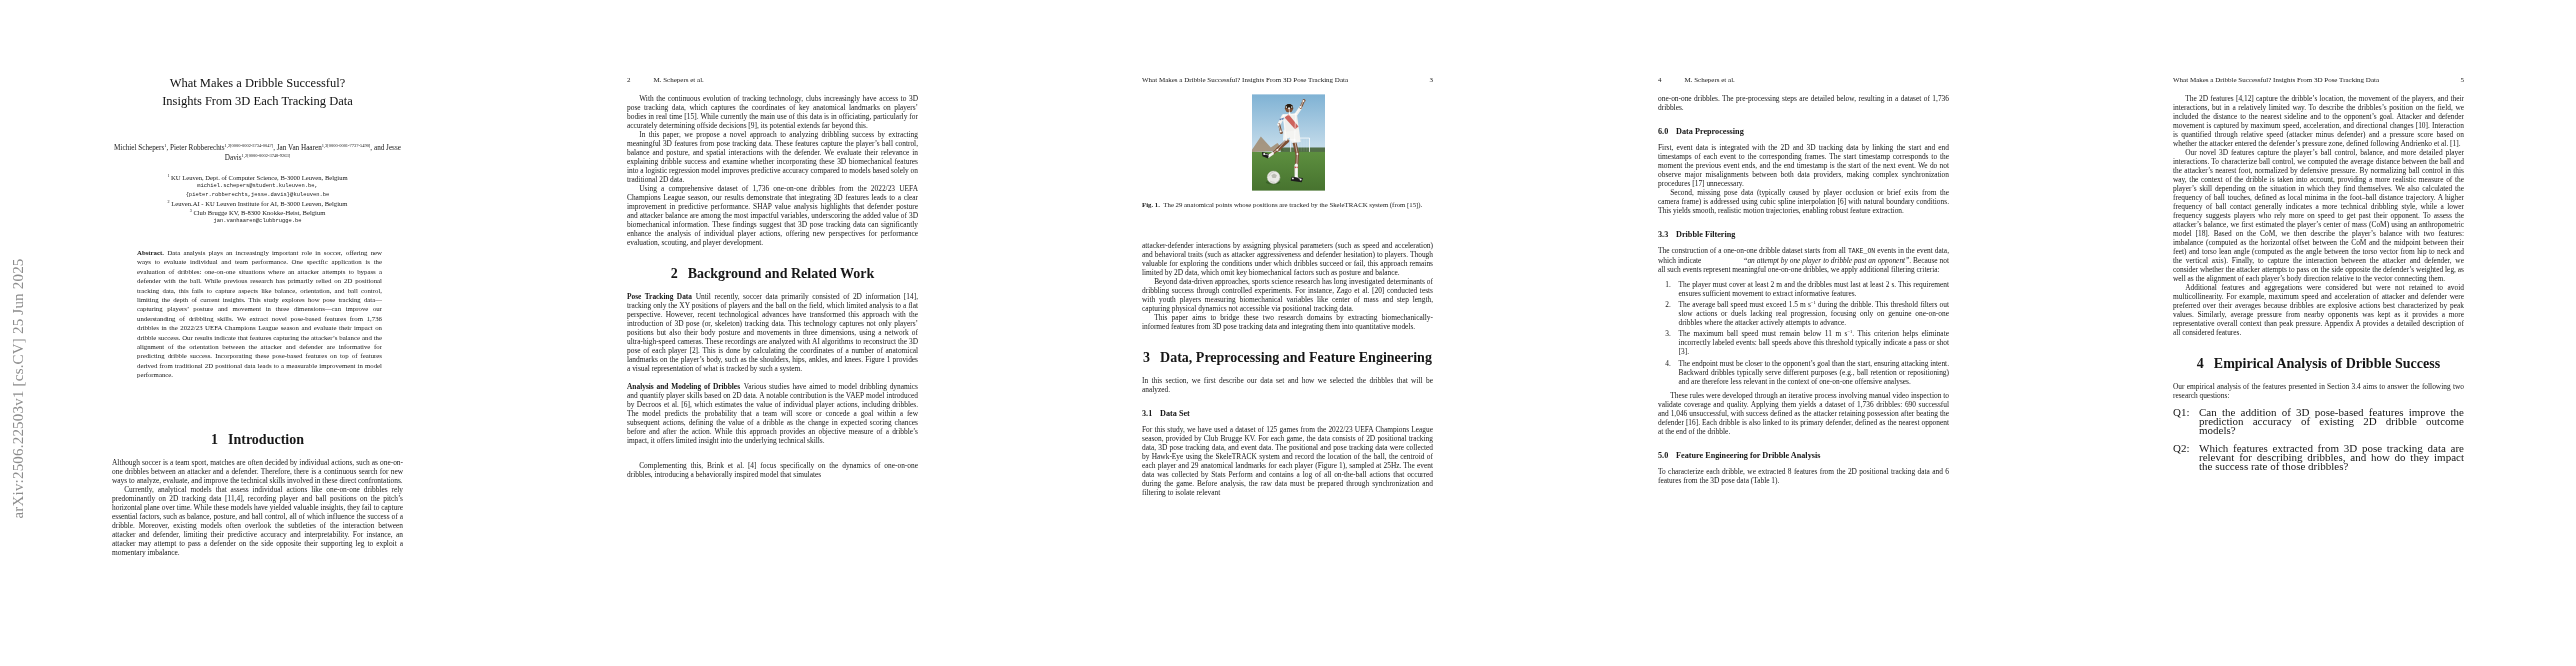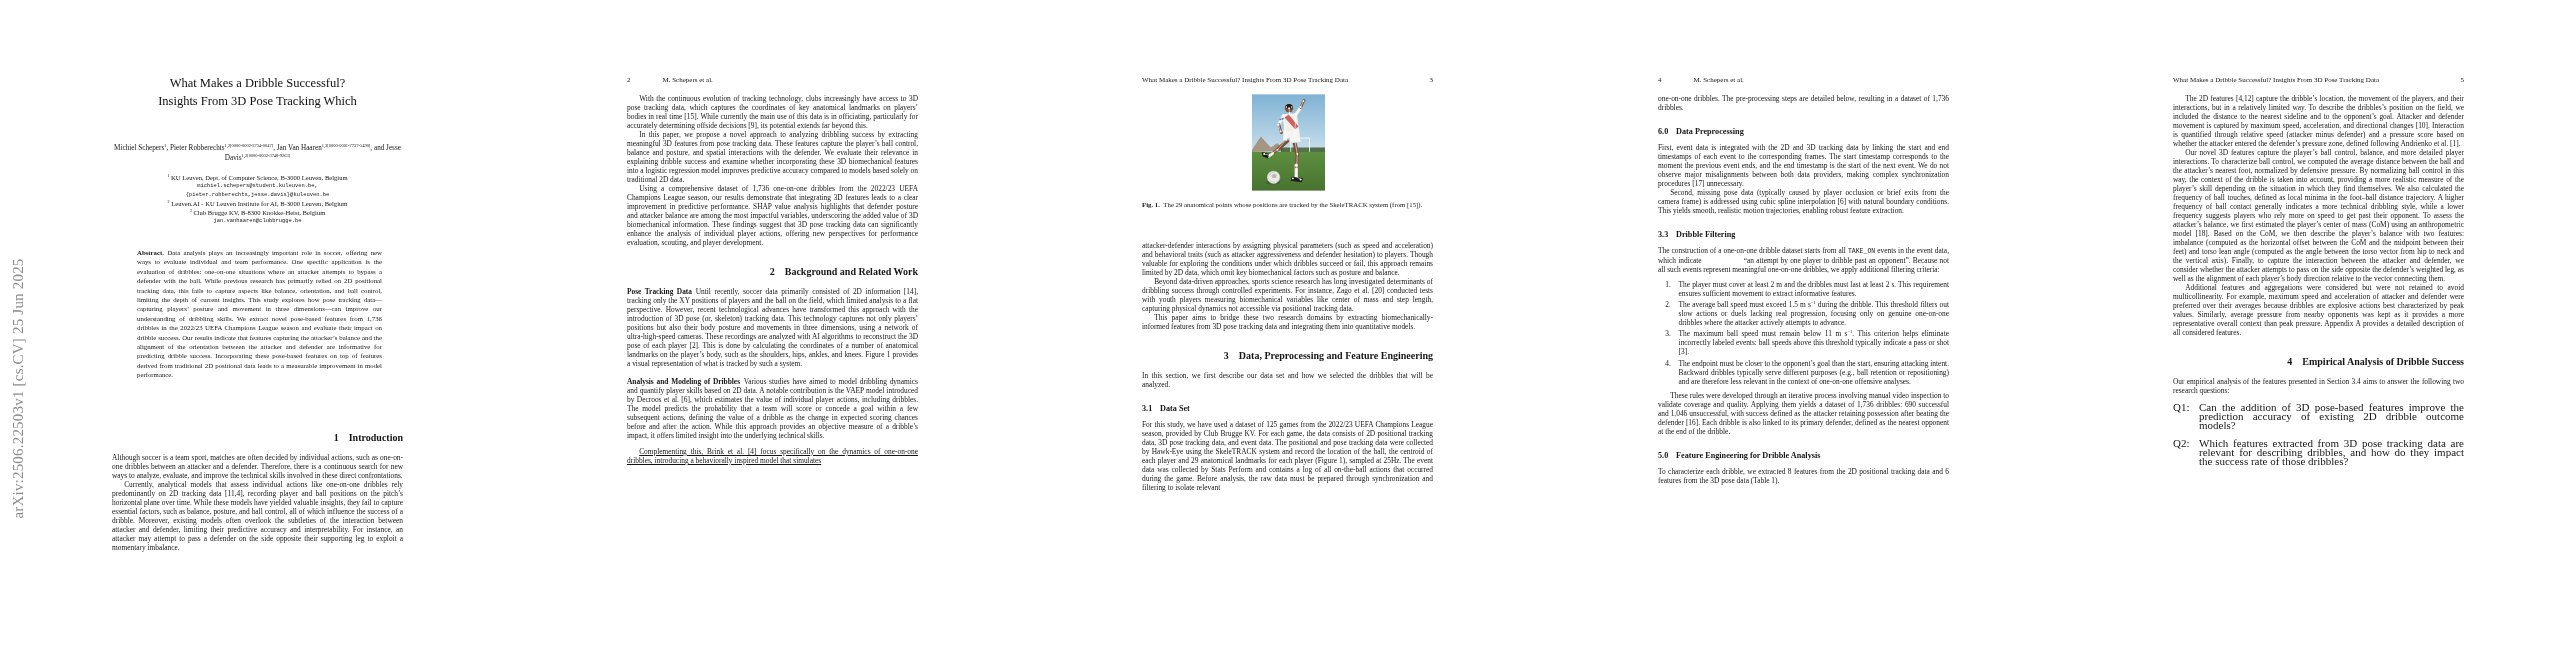--- a/index.html
+++ b/index.html
@@ -21,58 +21,58 @@
          font-size:12.5px;line-height:1.42;color:#101010;}
   .authors{position:absolute;left:101px;width:313px;top:143px;text-align:center;
            font-size:7.2px;line-height:1.45;}
   .affil{position:absolute;left:112px;width:291px;top:173px;text-align:center;
          font-size:6.6px;line-height:1.38;}
   .affil .line{margin:0;}
   .abs{position:absolute;left:137px;width:245px;top:248px;
        font-size:6.8px;line-height:9.4px;text-align:justify;}
 
   .runhead{position:absolute;left:112px;width:291px;top:76px;font-size:7px;}
-  .runhead .rh-name{margin-left:32px;}
+  .runhead .rh-name{margin-left:23px;}
   .runhead.odd{display:flex;justify-content:space-between;}
 
   .col{position:absolute;left:112px;width:291px;}
   p{margin:0;font-size:7.4px;line-height:9px;text-align:justify;}
   p.ind{text-indent:12.2px;}
   .rt-b{font-weight:bold;}
-  .rt-i{margin-left:40px;}
+  .rt-i{font-style:italic;margin-left:40px;}
   .rt-m{font-family:"Liberation Mono","DejaVu Sans Mono",monospace;font-size:.88em;}
   .rt-sup,sup{font-size:.62em;vertical-align:super;line-height:0;}
   .mono{font-family:"Liberation Mono","DejaVu Sans Mono",monospace;font-size:6.2px;}
 
-  .hsec{font-size:10px;font-weight:bold;margin:19px 0 10px 0;text-align:right;}
+  .hsec{font-size:14px;font-weight:bold;margin:19px 0 10px 0;text-align:center;}
   .hsec .hnum{margin-right:10px;}
   .hsub{font-size:8.2px;font-weight:bold;margin:15px 0 7.2px 0;text-align:left;}
   .hsub .hnum{margin-right:7.8px;}
   .lead{margin-top:9px;}
-  .mt8{margin-top:7px;text-decoration:underline;} .mt10{margin-top:5.6px;}
+  .mt8{margin-top:16px;} .mt10{margin-top:5.6px;}
 
   .olist{margin-top:5.6px;}
   .li{position:relative;padding-left:20.6px;margin-bottom:2.2px;font-size:7.4px;line-height:9px;text-align:justify;}
   .li .n{position:absolute;left:7.2px;}
 
   .q{position:relative;padding-left:26px;margin-top:8.3px;font-weight:normal;
      font-size:11px;line-height:9px;text-align:justify;}
   .q .n{position:absolute;left:0;}
 
   .figwrap{position:absolute;left:222px;top:94px;width:73px;height:97px;}
   .figcap{position:absolute;left:112px;width:291px;top:201px;font-size:6.8px;line-height:8.7px;text-align:justify;}
 </style>
 </head>
 <body>
 
 <div class="page" id="page1">
   <div class="arxiv">arXiv:2506.22503v1  [cs.CV]  25 Jun 2025</div>
   <div class="title">
     <div>What Makes a Dribble Successful?</div>
-    <div>Insights From 3D Pose Tracking Which</div>
+    <div>Insights From 3D Each Tracking Data</div>
   </div>
   <div class="authors"><span>Michiel Schepers</span><span class="rt-sup">1</span><span>, Pieter Robberechts</span><span class="rt-sup">1,2[0000-0002-3734-0047]</span><span>, Jan Van Haaren</span><span class="rt-sup">1,3[0000-0001-7737-5490]</span><span>, and Jesse Davis</span><span class="rt-sup">1,2[0000-0002-3748-9263]</span></div>
   <div class="affil">
     <div class="line"><span class="rt-sup">1</span><span> KU Leuven, Dept. of Computer Science, B-3000 Leuven, Belgium</span></div>
     <div class="line mono"><span class="rt-m">michiel.schepers@student.kuleuven.be,</span></div>
     <div class="line mono"><span class="rt-m">{pieter.robberechts,jesse.davis}@kuleuven.be</span></div>
     <div class="line"><span class="rt-sup">2</span><span> Leuven.AI - KU Leuven Institute for AI, B-3000 Leuven, Belgium</span></div>
     <div class="line"><span class="rt-sup">3</span><span> Club Brugge KV, B-8300 Knokke-Heist, Belgium</span></div>
     <div class="line mono"><span class="rt-m">jan.vanhaaren@clubbrugge.be</span></div>
   </div>

